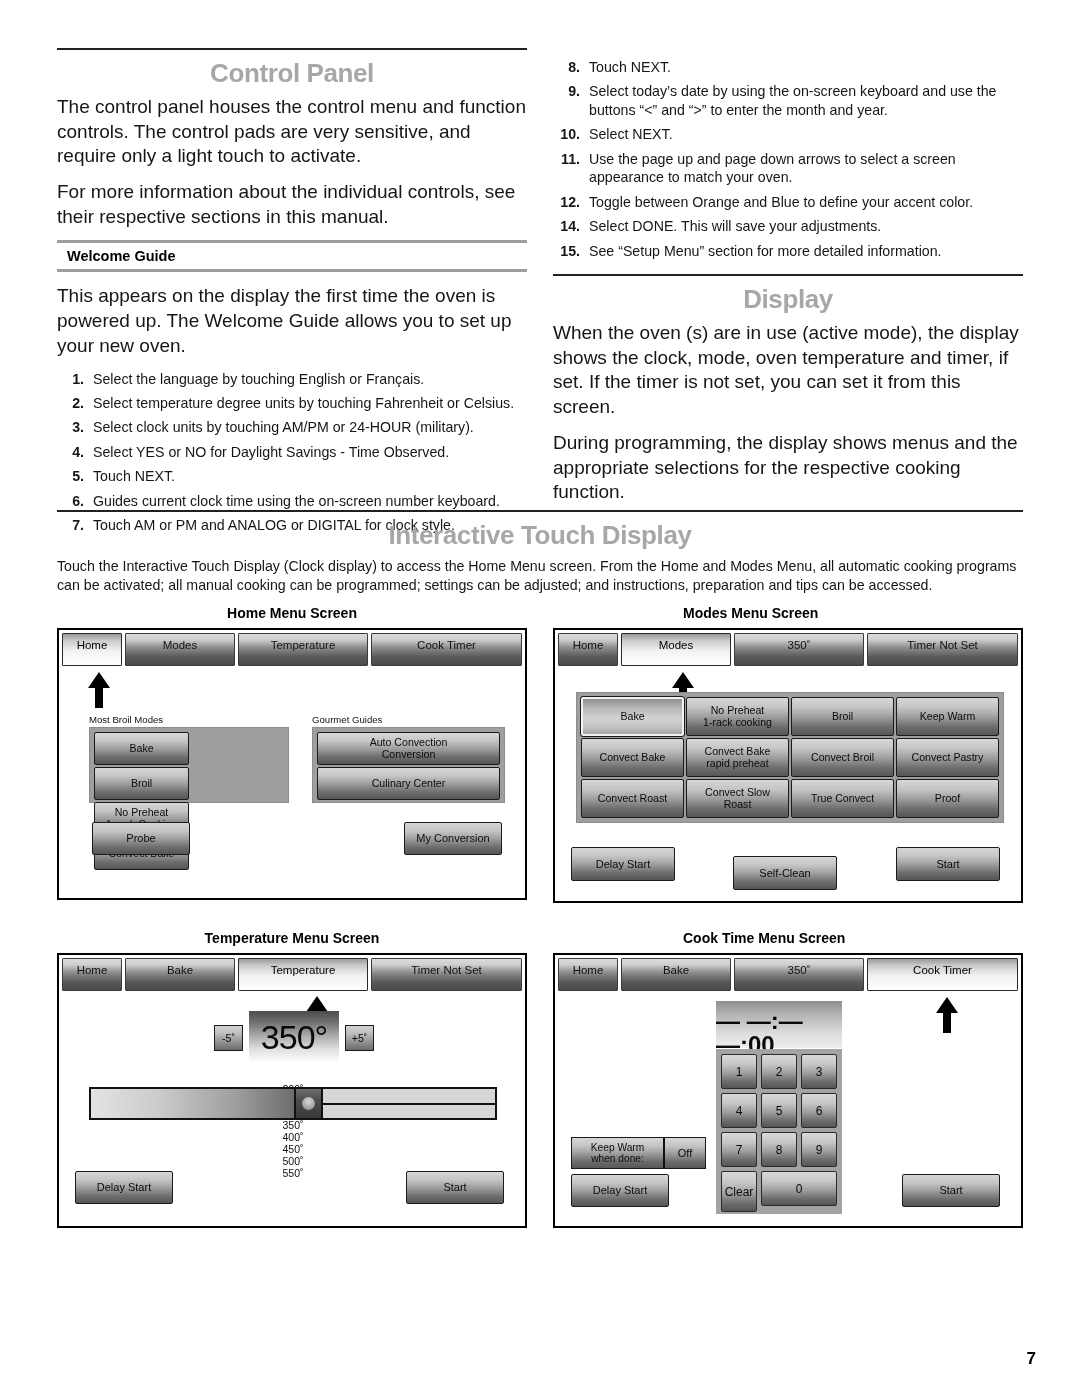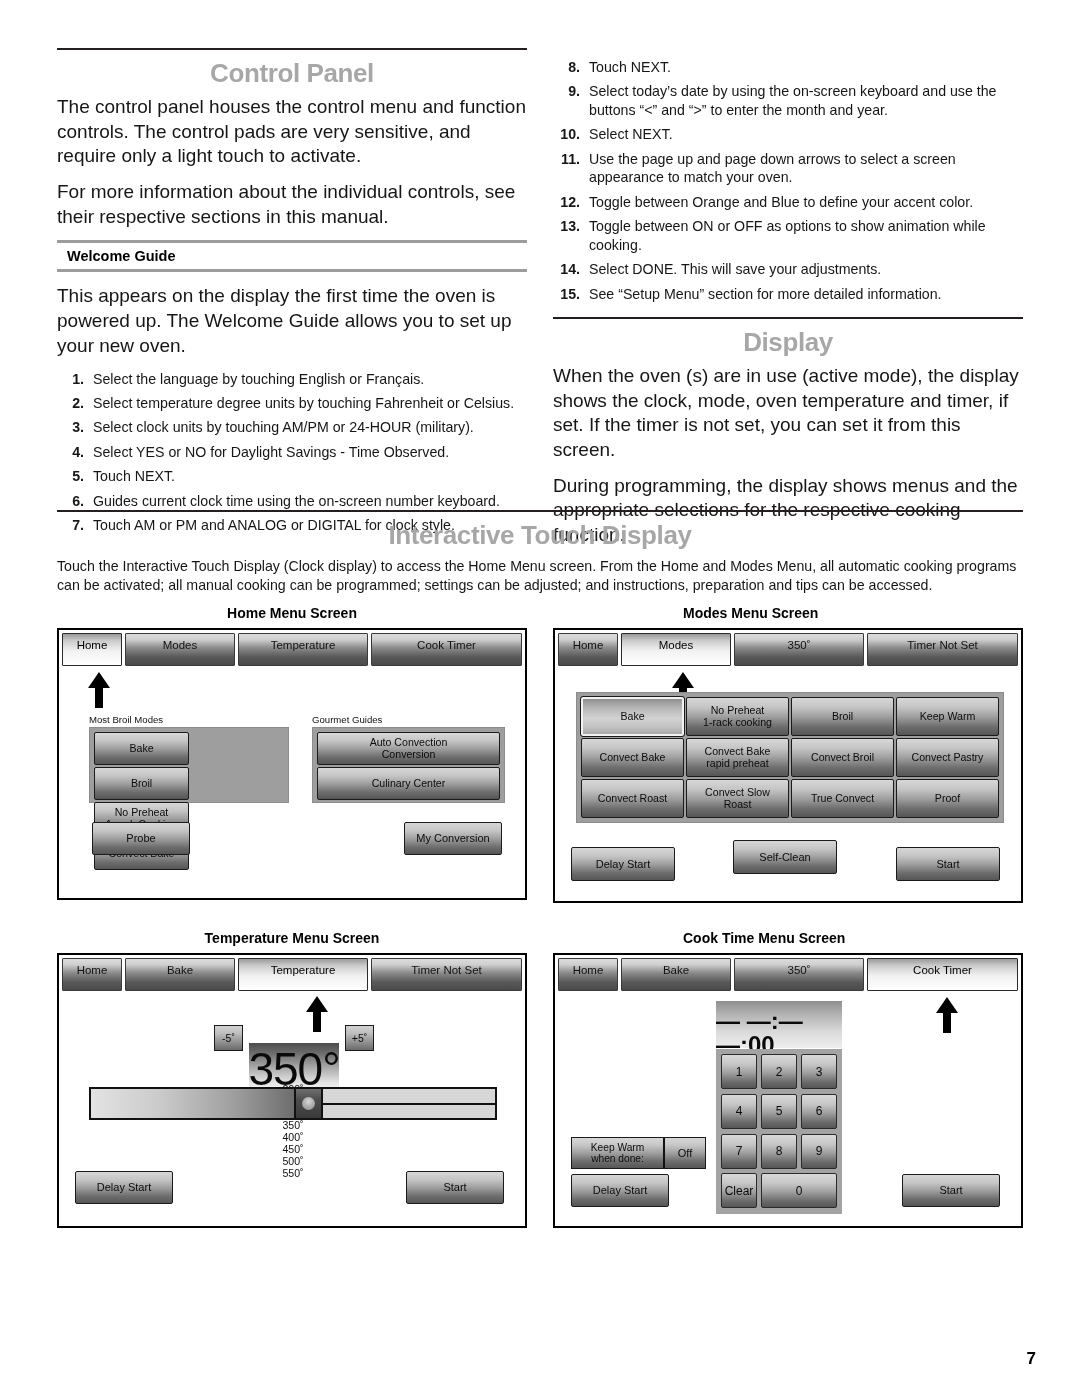--- a/index.html
+++ b/index.html
@@ -197,24 +197,23 @@
     line-height: 1.12;
     border-radius: 2px;
   }
 
   
   .temp-display {
     position: absolute;
     background: linear-gradient(to bottom, #4c4c4c 0%, #6d6d6d 20%, #a5a5a5 45%, #e2e2e2 75%, #ffffff 100%);
     border: none;
     display: flex; align-items: center; justify-content: center;
-    font-size: 46px;
+    font-size: 34px;
     color: #0a0a0a;
     letter-spacing: -1px;
-    margin-top: 32px;
   }
   .step-btn {
     position: absolute;
     background: linear-gradient(to bottom, #d2d2d2 0%, #bfbfbf 30%, #9a9a9a 60%, #6a6a6a 100%);
     border: 1px solid #1b1b1b;
     display: flex; align-items: center; justify-content: center;
     font-size: 10.5px; color: #0a0a0a;
     box-sizing: border-box;
   }
   .ticks {
@@ -337,21 +336,20 @@
     </div>
 
     <div class="col-right">
       <div style="height:10px"></div>
       <ol class="steps" id="right-steps">
           <li><span class="num">8.</span><span>Touch NEXT.</span></li>
           <li><span class="num">9.</span><span>Select today’s date by using the on-screen keyboard and use the buttons “&lt;” and “&gt;” to enter the month and year.</span></li>
           <li><span class="num">10.</span><span>Select NEXT.</span></li>
           <li><span class="num">11.</span><span>Use the page up and page down arrows to select a screen appearance to match your oven.</span></li>
           <li><span class="num">12.</span><span>Toggle between Orange and Blue to define your accent color.</span></li>
-          <li><span class="num">13.</span><span>Toggle between ON or OFF as options to show animation while cooking.</span></li>
           <li><span class="num">14.</span><span>Select DONE. This will save your adjustments.</span></li>
           <li><span class="num">15.</span><span>See “Setup Menu” section for more detailed information.</span></li>
         </ol>
       <div class="rule-thin" style="margin-top:14px"></div>
       <h1 class="section">Display</h1>
       <p class="body">When the oven (s) are in use (active mode), the display shows the clock, mode, oven temperature and timer, if set. If the timer is not set, you can set it from this screen.</p>
       <p class="body">During programming, the display shows menus and the appropriate selections for the respective cooking function.</p>
     </div>
   </div>
 
@@ -435,21 +433,21 @@
             <div class="btn" style="width: 103px; height: 39px; margin: 1px;">Convect Bake<br>rapid preheat</div>
             <div class="btn" style="width: 103px; height: 39px; margin: 1px;">Convect Broil</div>
             <div class="btn" style="width: 103px; height: 39px; margin: 1px;">Convect Pastry</div>
             <div class="btn" style="width: 103px; height: 39px; margin: 1px;">Convect Roast</div>
             <div class="btn" style="width: 103px; height: 39px; margin: 1px;">Convect Slow<br>Roast</div>
             <div class="btn" style="width: 103px; height: 39px; margin: 1px;">True Convect</div>
             <div class="btn" style="width: 103px; height: 39px; margin: 1px;">Proof</div>
           </div>
 
         <div class="free-btn" style="left:16px; top:217px; width:104px; height:34px;">Delay Start</div>
-        <div class="free-btn" style="left:178px; top:210px; width:104px; height:34px;">Self-Clean</div>
+        <div class="free-btn" style="left:178px; top:226px; width:104px; height:34px;">Self-Clean</div>
         <div class="free-btn" style="left:341px; top:217px; width:104px; height:34px;">Start</div>
       </div>
     </div>
 
     <div class="screen-block sb-bl">
       <div class="screen-caption">Temperature Menu Screen</div>
       <div class="panel tall">
         <div class="tabbar" id="temp-tabs">
             <div class="tab" style="flex: 0 0 60px;">
               <span>Home</span>
@@ -527,21 +525,21 @@
         <div class="keypad" style="left:161px; top:94px; width:126px; height:165px;" id="cook-keypad">
             <div class="key" style="width: 36px; height: 35px;">1</div>
             <div class="key" style="width: 36px; height: 35px;">2</div>
             <div class="key" style="width: 36px; height: 35px;">3</div>
             <div class="key" style="width: 36px; height: 35px;">4</div>
             <div class="key" style="width: 36px; height: 35px;">5</div>
             <div class="key" style="width: 36px; height: 35px;">6</div>
             <div class="key" style="width: 36px; height: 35px;">7</div>
             <div class="key" style="width: 36px; height: 35px;">8</div>
             <div class="key" style="width: 36px; height: 35px;">9</div>
-            <div class="key" style="width: 36px; height: 35px;">Clear</div>
+            <div class="key" style="width: 36px; height: 41px;">Clear</div>
             <div class="key" style="width: 76px; height: 35px;">0</div>
           </div>
 
         <div class="kw-toggle" style="left:16px; top:182px; width:135px; height:32px;">
           <div class="kw-label">Keep Warm<br>when done:</div>
           <div class="kw-state">Off</div>
         </div>
 
         <div class="free-btn" style="left:16px; top:219px; width:98px; height:33px;">Delay Start</div>
         <div class="free-btn" style="left:347px; top:219px; width:98px; height:33px;">Start</div>

